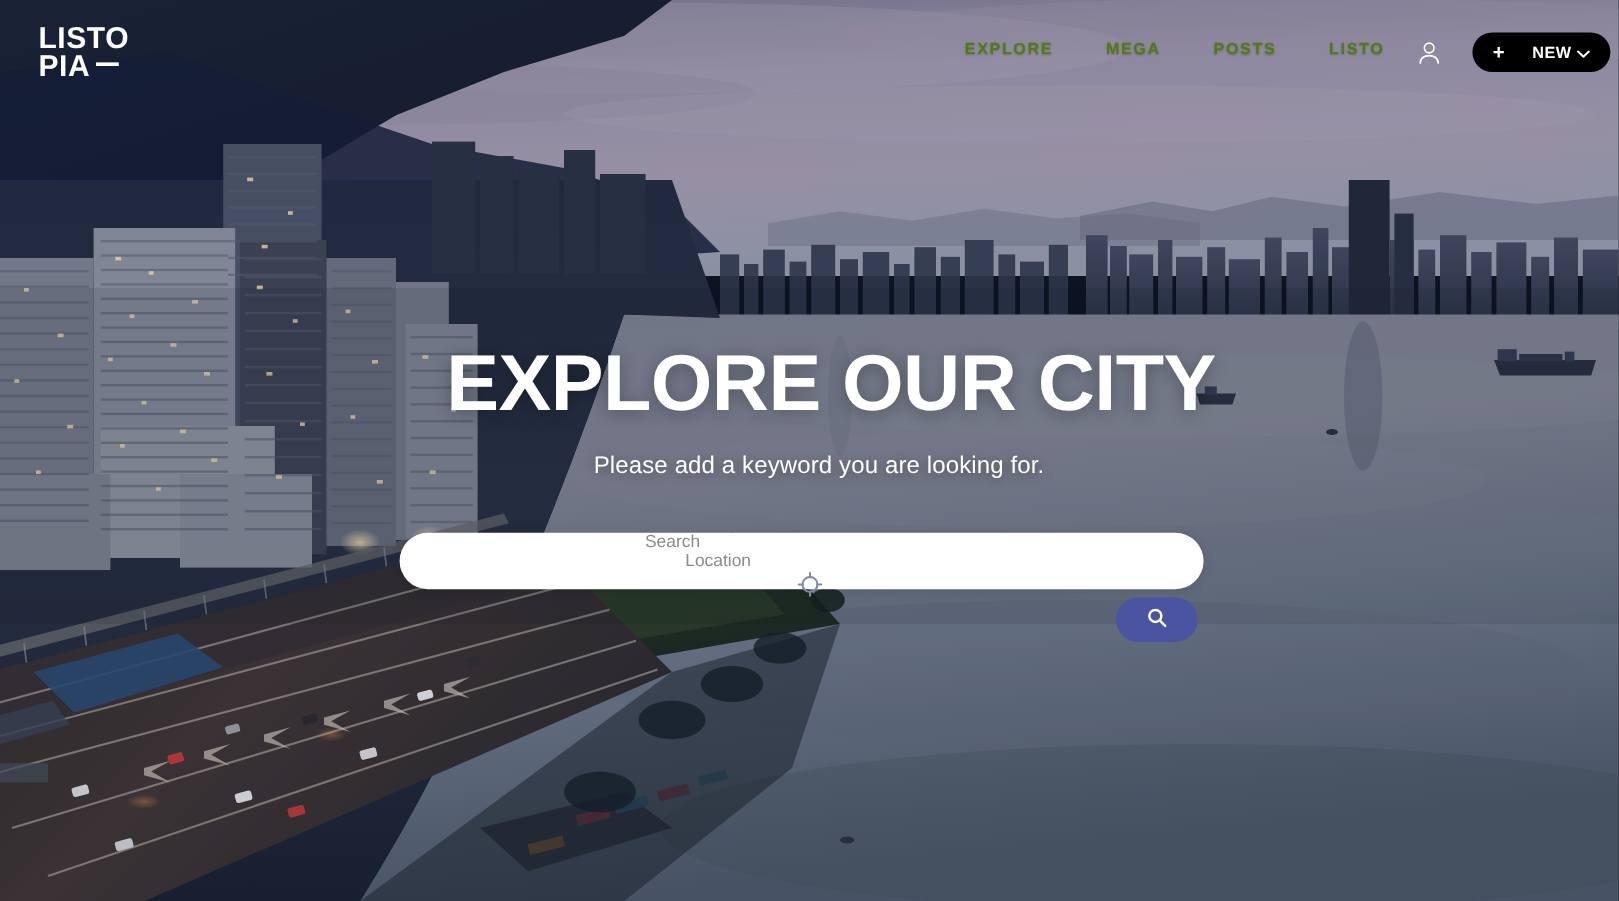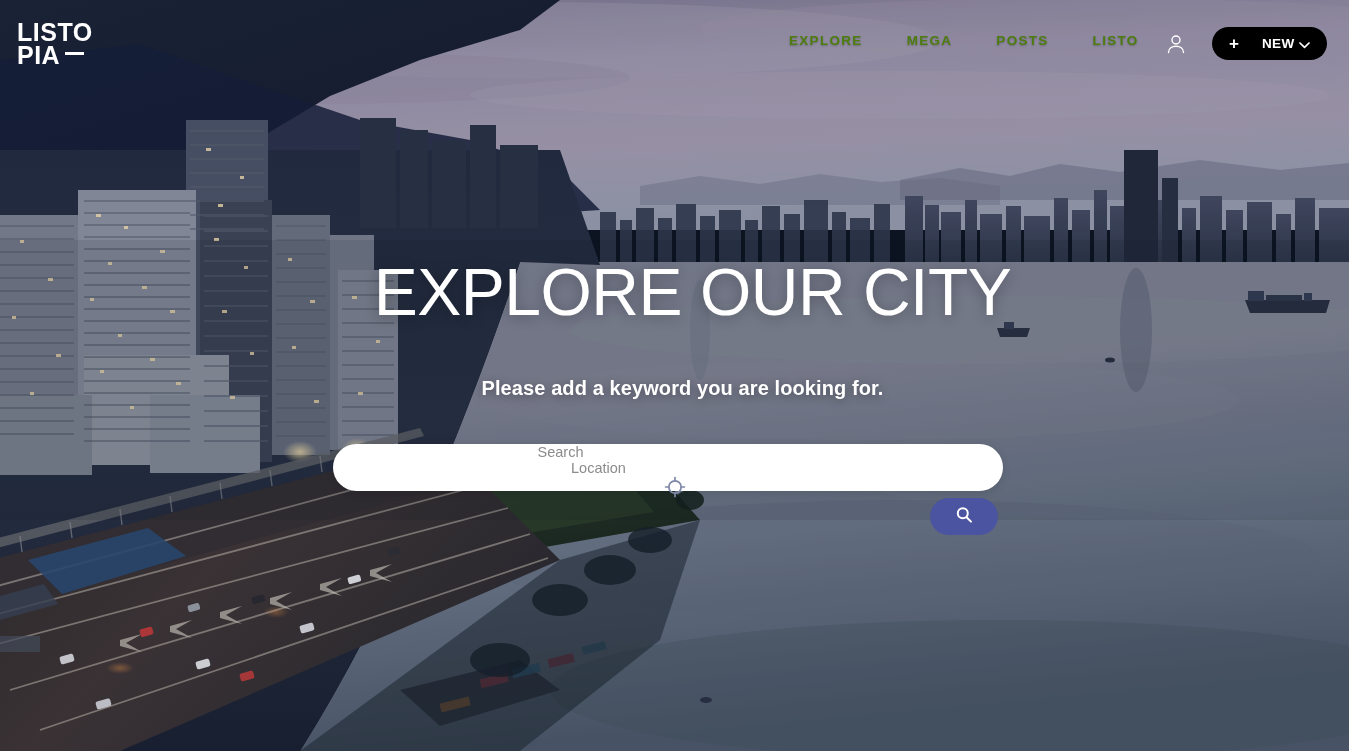--- a/index.html
+++ b/index.html
@@ -17,21 +17,21 @@
     overflow:hidden;
   }
   #bgphoto {
     position:absolute; inset:0;
     width:1349px; height:751px;
   }
   #bgphoto svg { display:block; width:1349px; height:751px; }
 
   
   #topnav {
-    position:absolute; top:0; left:1px;
+    position:absolute; top:0; left:16px;
     width:1289px; height:88px;
     display:flex; align-items:center;
     z-index:30;
   }
   #logo {
     position:absolute; left:16px; top:21px;
     color:#ffffff;
     font-weight:bold;
     font-size:25px;
     line-height:23px;
@@ -96,37 +96,37 @@
   }
 
   
   #hero-content {
     position:absolute; left:0; top:0;
     width:1349px; height:751px;
     z-index:20;
     pointer-events:none;
   }
   #hero-title {
-    position:absolute; top:256px; left:0; width:1349px;
+    position:absolute; top:283px; left:0; width:1349px;
     text-align:center;
     color:#ffffff;
     font-size:66px;
-    font-weight:normal;
+    font-weight:bold;
     letter-spacing:-0.5px;
     line-height:72px;
     text-shadow:0 2px 14px rgba(0,0,0,.30);
     white-space:nowrap;
     padding-left:36px;
   }
   #hero-sub {
     position:absolute; top:377px; left:0; width:1349px;
     text-align:center;
     color:#ffffff;
     font-size:20px;
-    font-weight:bold;
+    font-weight:normal;
     letter-spacing:.1px;
     text-shadow:0 2px 10px rgba(0,0,0,.35);
     padding-left:16px;
   }
 
   
   #searchbar {
     position:absolute; left:333px; top:444px;
     width:670px; height:47px;
     background:#ffffff;

